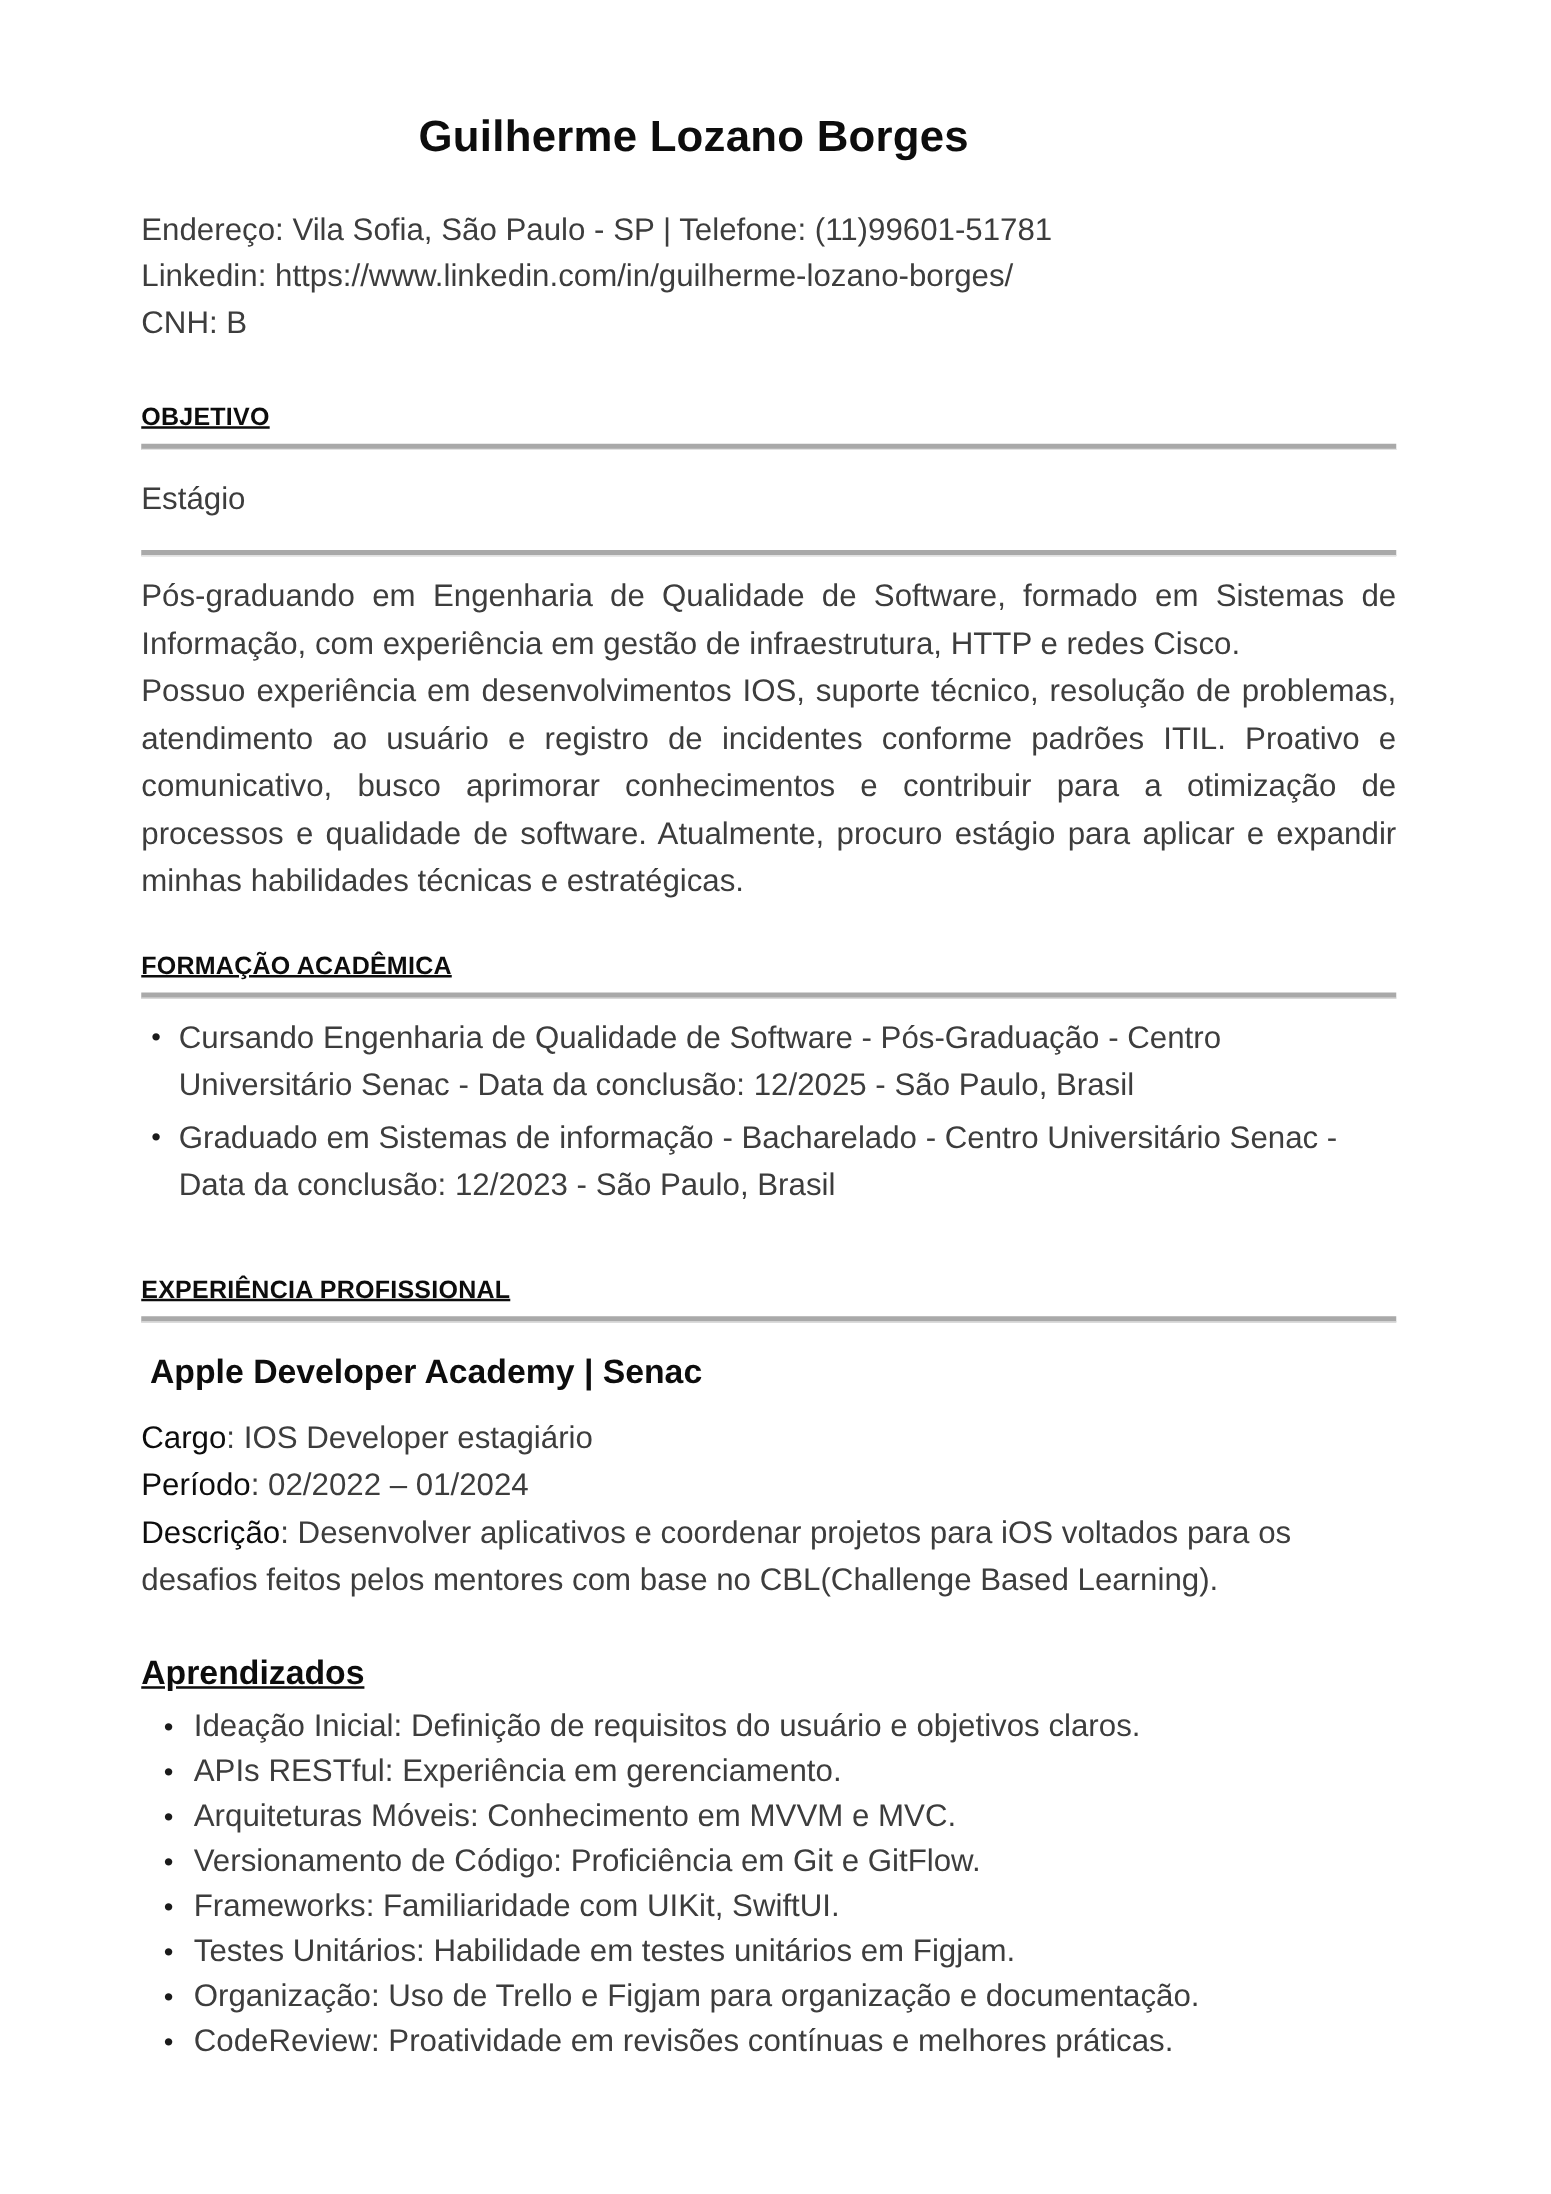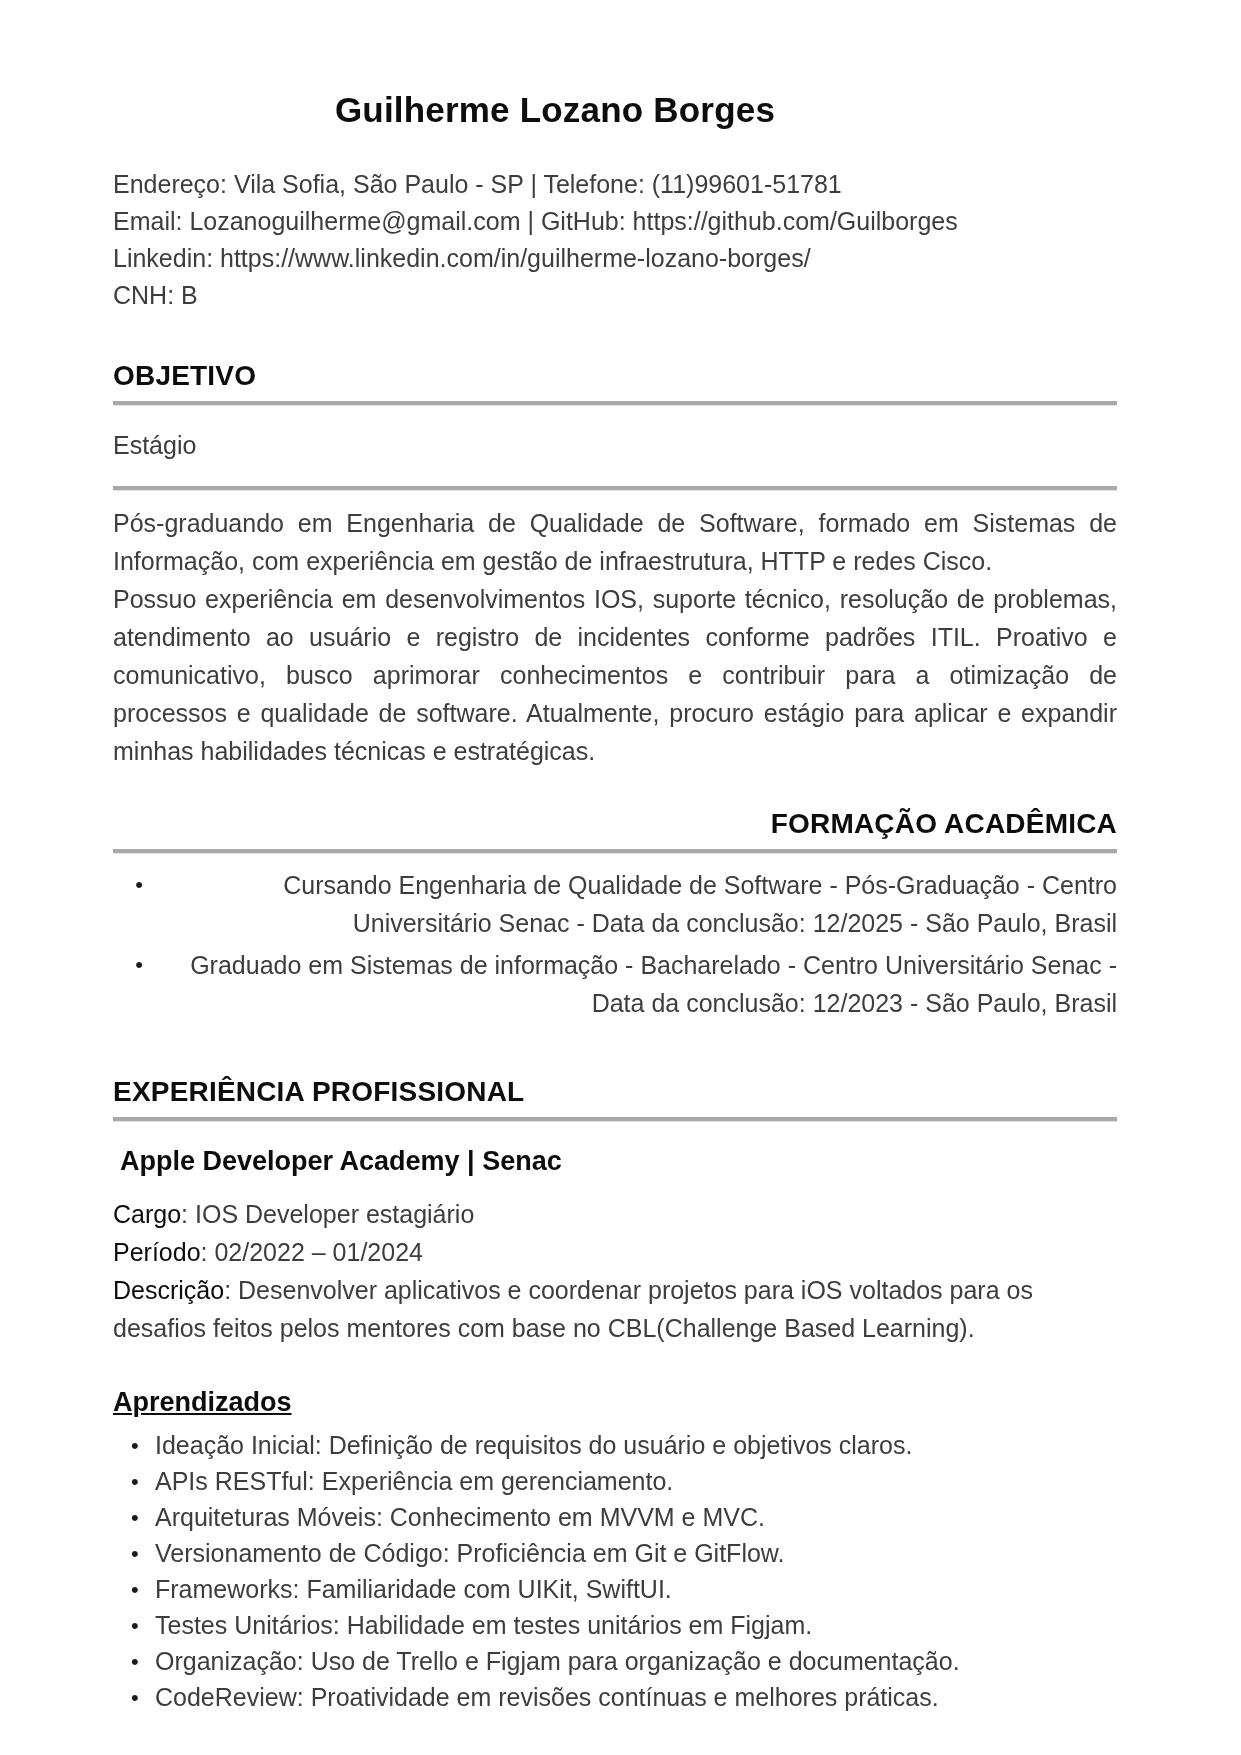--- a/index.html
+++ b/index.html
@@ -31,25 +31,26 @@
     margin: 0 120px 0 0; 
   }
   .contact-block {
     margin-top: 36px;
     font-size: 25px;
     line-height: 37px;
     color: #3d3d3d;
   }
   .section { margin: 0; }
   .section-heading {
-    font-size: 28px;
+    font-size: 20px;
     font-weight: bold;
     color: #0d0d0d;
     letter-spacing: 0.2px;
     margin: 0;
+    text-decoration: underline;
   }
   .rule {
     height: 4px;
     background: #a9a9a9;
     border-bottom: 1px solid #e2e2e2;
     margin-top: 9px;
   }
   .objetivo-section { margin-top: 46px; }
   .objetivo-body {
     margin-top: 20px;
@@ -57,21 +58,21 @@
     line-height: 38px;
   }
   .resumo-section { margin-top: 22px; }
   .resumo-text { margin-top: 13px; }
   .body-par {
     font-size: 25px;
     line-height: 38px;
     text-align: justify;
     margin: 0;
   }
-  .formacao-section { margin-top: 38px; text-align: right; }
+  .formacao-section { margin-top: 38px; }
   .bullet-list {
     margin-top: 12px;
     padding: 0;
   }
   .bullet-item {
     display: flex;
     align-items: flex-start;
     font-size: 25px;
     line-height: 38px;
     margin: 0 0 4px 0;
@@ -120,21 +121,20 @@
 </style>
 </head>
 <body>
 
 <div class="page">
 
   <h1 class="doc-title">Guilherme Lozano Borges</h1>
 
   <div class="contact-block">
     <div>Endereço: Vila Sofia, São Paulo - SP | Telefone: (11)99601-51781</div>
-    <div>Email: Lozanoguilherme@gmail.com | GitHub: https://github.com/Guilborges</div>
     <div>Linkedin: https://www.linkedin.com/in/guilherme-lozano-borges/</div>
     <div>CNH: B</div>
   </div>
 
   <div class="section objetivo-section">
     <h2 class="section-heading">OBJETIVO</h2>
     <div class="rule"></div>
     <div class="objetivo-body">Estágio</div>
   </div>
 

